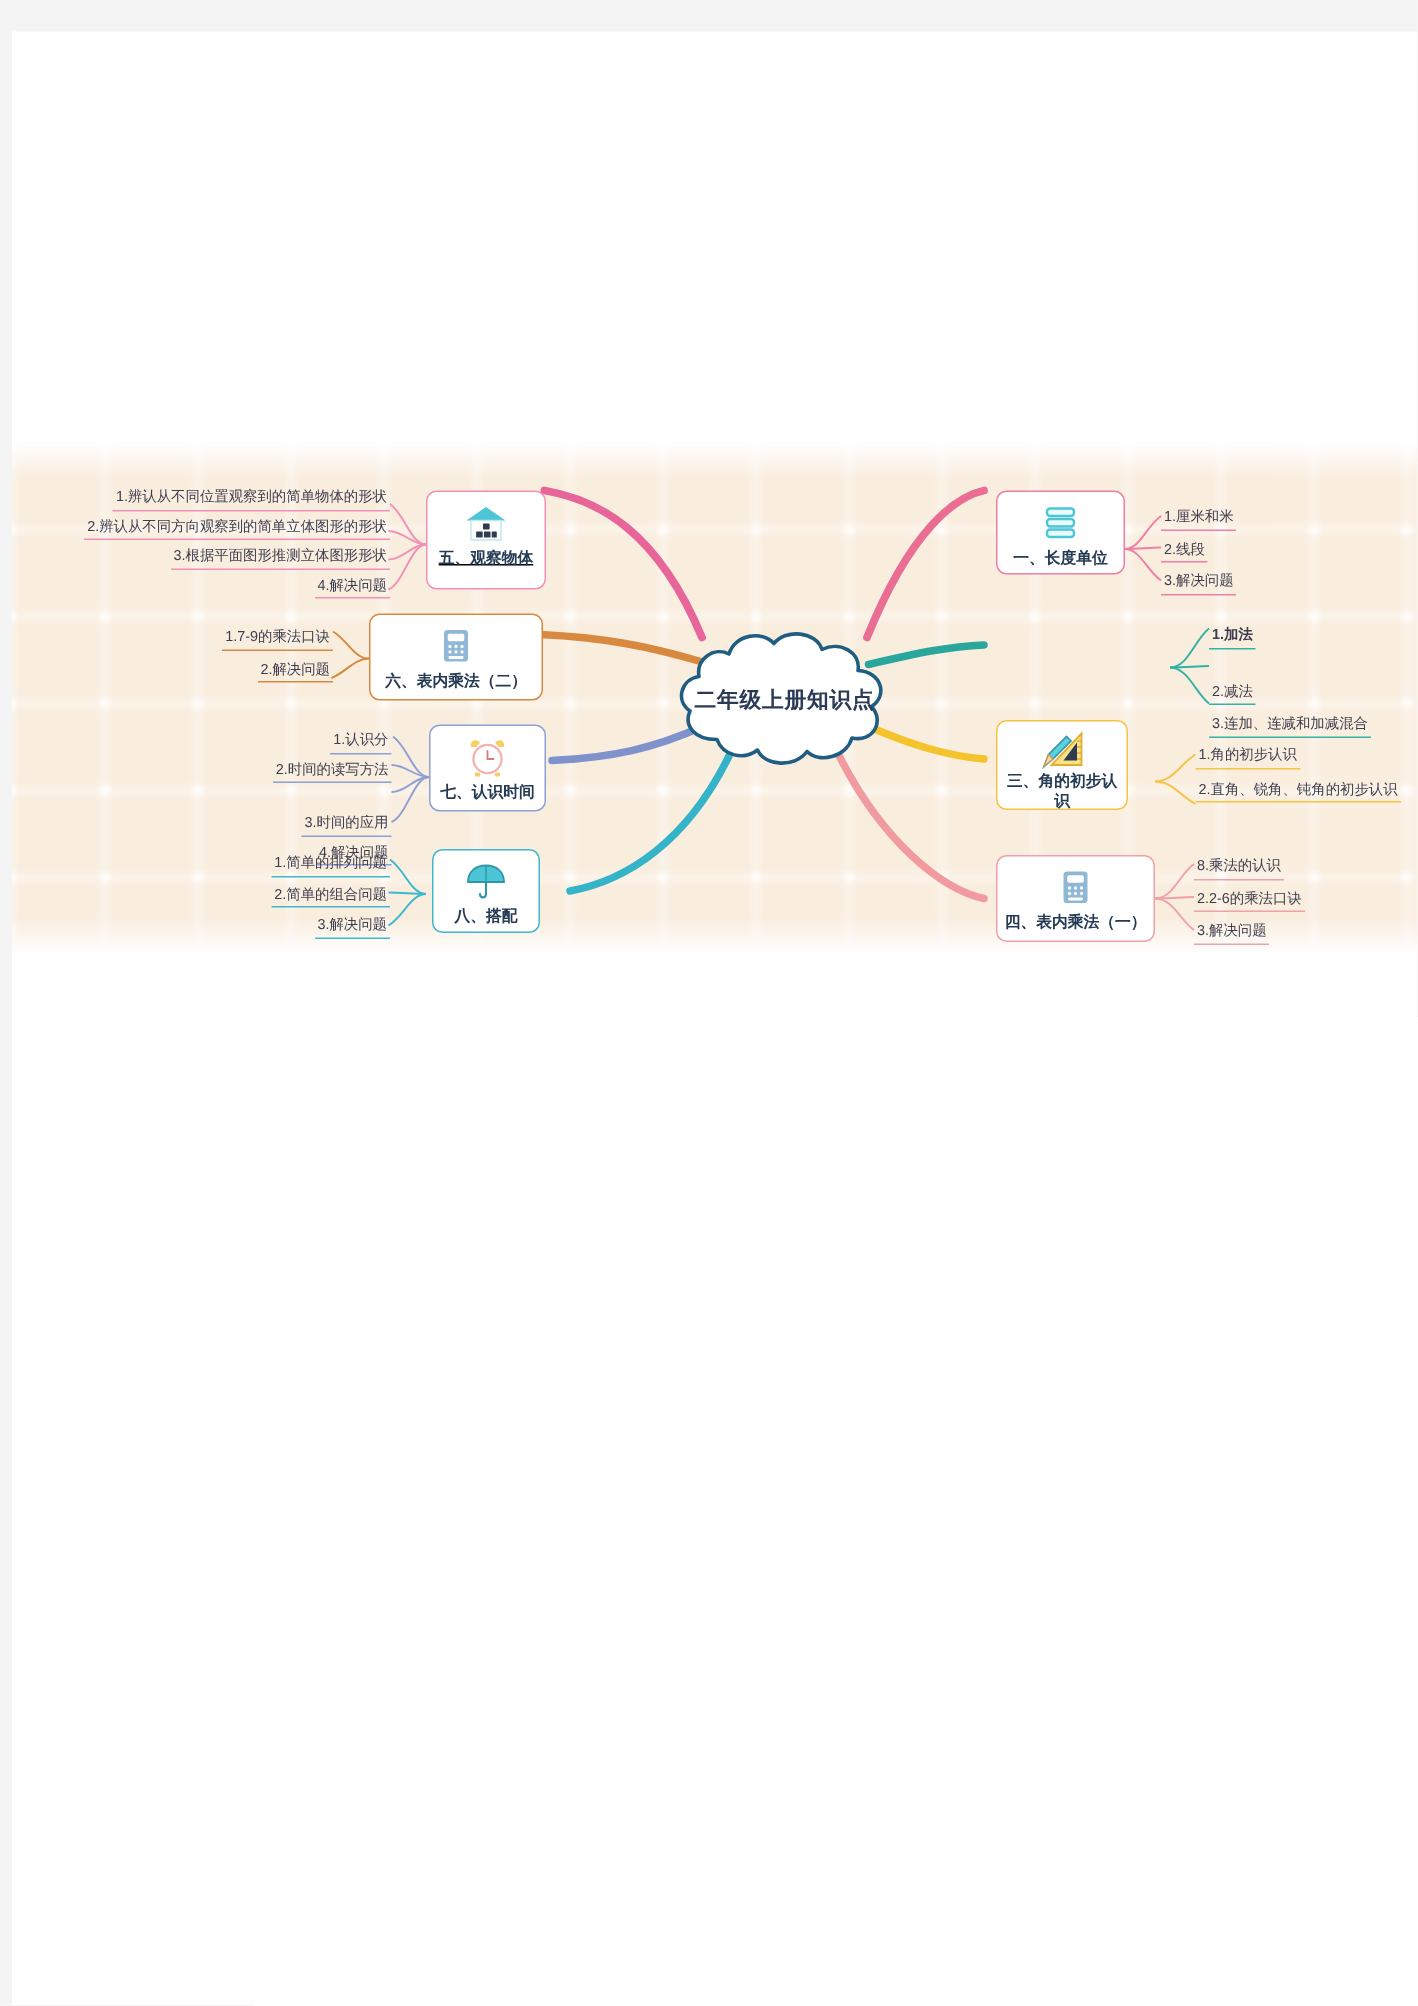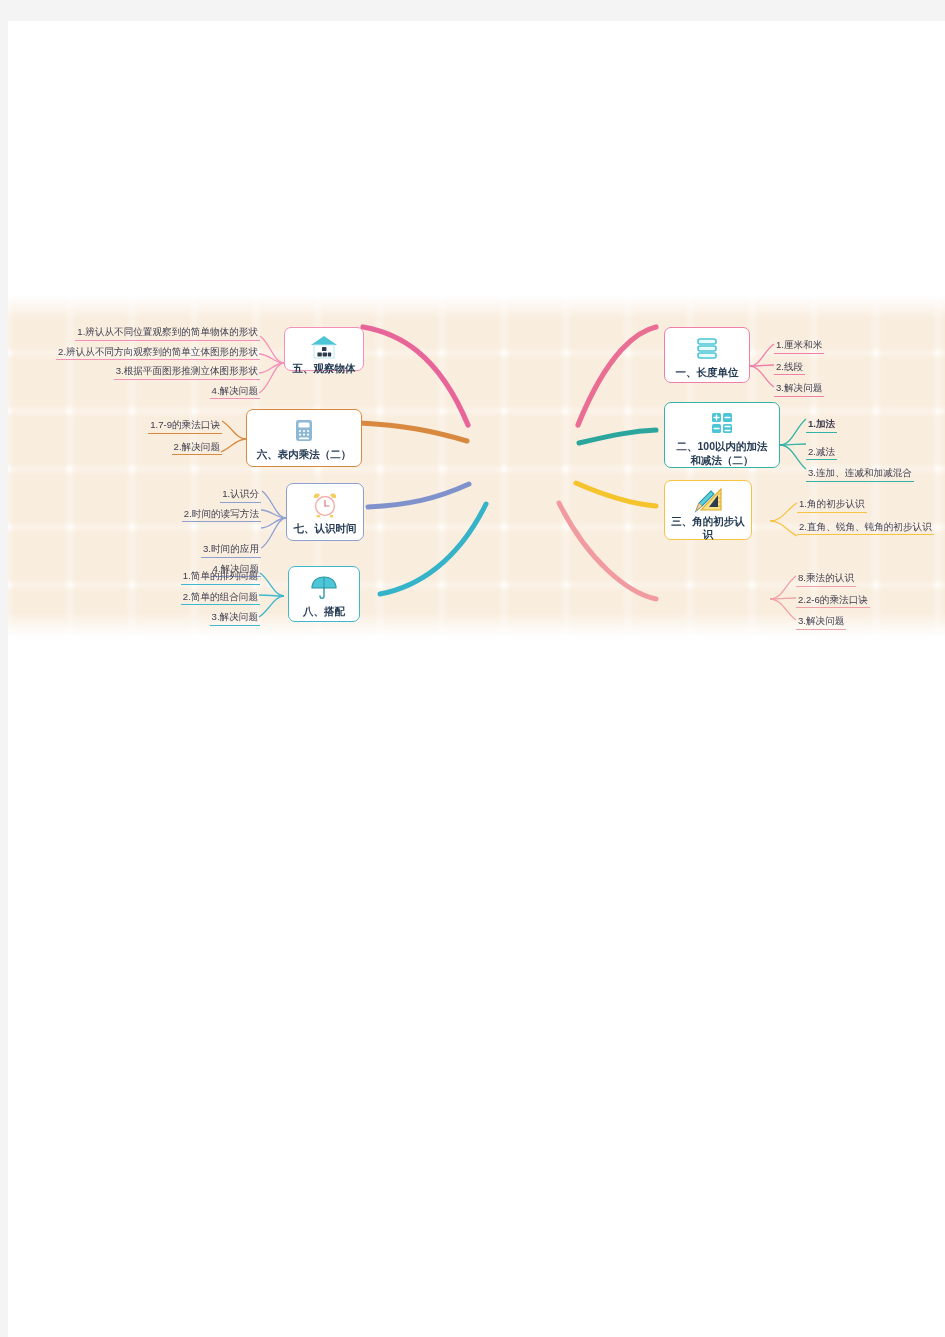--- a/index.html
+++ b/index.html
@@ -180,64 +180,59 @@
         <path d="M 278 497 C 268 497 263 523 253 527"></path>
       </g>
 
       <g fill="none" stroke="#3fb8cf" stroke-width="1.3">
         <path d="M 276 575 C 266 575 262 559 252 552"></path>
         <path d="M 276 575 C 266 575 261 574 251 574"></path>
         <path d="M 276 575 C 266 575 261 590 251 596"></path>
       </g>
     </svg>
 
+    <div id="center-node">
+      <svg width="150" height="98" viewBox="0 0 150 98">
+        <path d="M30 76
+                 C14 76 8 66 12 57
+                 C2 50 6 36 18 34
+                 C16 22 28 14 38 19
+                 C42 6 60 3 68 12
+                 C76 2 96 4 100 16
+                 C112 10 126 18 124 30
+                 C140 31 144 47 133 54
+                 C142 64 134 78 120 75
+                 C116 88 98 92 90 84
+                 C82 95 62 94 57 83
+                 C48 90 34 87 30 76 Z" fill="#ffffff" stroke="#1f5d83" stroke-width="2.4" stroke-linejoin="round"></path>
+      </svg>
+      <div id="center-label">二年级上册知识点</div>
+    </div>
 
     <div class="topic" style="left:656px; top:306px; width:86px; height:56px; border-color:#ef7fa6;">
       <div class="icon">
         <svg width="30" height="26" viewBox="0 0 30 26">
           <g stroke="#4cc5d6" stroke-width="1.6" fill="#e8fbfd">
             <rect x="6" y="3" width="18" height="5" rx="2"></rect>
             <rect x="6" y="10" width="18" height="5" rx="2"></rect>
             <rect x="6" y="17" width="18" height="5" rx="2"></rect>
           </g>
         </svg>
       </div>
       <div class="tlabel">一、长度单位</div>
     </div>
     <div class="subs right" style="left:766px; top:313px; width:160px;">
       <div class="sub" style="border-bottom-color:#ef7fa6; display:inline-block;">1.厘米和米</div><br>
       <div class="sub" style="border-bottom-color:#ef7fa6; display:inline-block; margin-top:6px;">2.线段</div><br>
       <div class="sub" style="border-bottom-color:#ef7fa6; display:inline-block; margin-top:6px;">3.解决问题</div>
     </div>
 
-    <div class="topic" style="left:656px; top:381px; width:116px; height:66px; border-color:#33b3a6;">
-      <div class="icon">
-        <svg width="28" height="26" viewBox="0 0 28 26">
-          <g fill="#4cc5d6">
-            <rect x="4" y="2" width="9" height="9" rx="1.6"></rect>
-            <rect x="15" y="2" width="9" height="9" rx="1.6"></rect>
-            <rect x="4" y="13" width="9" height="9" rx="1.6"></rect>
-            <rect x="15" y="13" width="9" height="9" rx="1.6"></rect>
-          </g>
-          <g stroke="#ffffff" stroke-width="1.4" stroke-linecap="round">
-            <path d="M6 6.5 H11"></path>
-              <path d="M8.5 4 V9"></path>
-            <path d="M17 6.5 H22"></path>
-            <path d="M6 17.5 H11"></path>
-            <path d="M17 15.5 H22"></path>
-              <path d="M17 19.5 H22"></path>
-          </g>
-        </svg>
-      </div>
-      <div class="tlabel">二、100以内的加法
-和减法（二）</div>
-    </div>
     <div class="subs right" style="left:798px; top:392px; width:160px;">
       <div class="sub" style="border-bottom-color:#33b3a6; display:inline-block;font-weight:bold;">1.加法</div><br>
-      <div class="sub" style="border-bottom-color:#33b3a6; display:inline-block; margin-top:12px;">2.减法</div><br>
+      <div class="sub" style="border-bottom-color:#33b3a6; display:inline-block; margin-top:22px;">2.减法</div><br>
       <div class="sub" style="border-bottom-color:#33b3a6; display:inline-block; margin-top:6px;">3.连加、连减和加减混合</div>
     </div>
 
     <div class="topic" style="left:656px; top:459px; width:88px; height:60px; border-color:#f6c343;">
       <div class="icon">
         <svg width="32" height="28" viewBox="0 0 32 28">
           <path d="M29 3 L29 24 L9 24 Z" fill="#fbe08a" stroke="#e0ae2e" stroke-width="1.2"></path>
           <path d="M26 9 L26 21 L17 21 Z" fill="#2f3b4f"></path>
           <g stroke="#e0ae2e" stroke-width="1">
             <path d="M29 8 H26"></path>
@@ -251,64 +246,82 @@
           </g>
         </svg>
       </div>
       <div class="tlabel">三、角的初步认识</div>
     </div>
     <div class="subs right" style="left:789px; top:472px; width:170px;">
       <div class="sub" style="border-bottom-color:#f6c343; display:inline-block;">1.角的初步认识</div><br>
       <div class="sub" style="border-bottom-color:#f6c343; display:inline-block; margin-top:7px;">2.直角、锐角、钝角的初步认识</div>
     </div>
 
-    <div class="subs right" style="left:788px; top:546px; width:160px;">
-      <div class="sub" style="border-bottom-color:#f0a0a8; display:inline-block;">8.乘法的认识</div><br>
-      <div class="sub" style="border-bottom-color:#f0a0a8; display:inline-block; margin-top:6px;">2.2-6的乘法口诀</div><br>
-      <div class="sub" style="border-bottom-color:#f0a0a8; display:inline-block; margin-top:6px;">3.解决问题</div>
-    </div>
-
-    <div class="topic" style="left:276px; top:306px; width:80px; height:44px; border-color:#f48fb7;">
-      <div class="icon">
-        <svg width="30" height="28" viewBox="0 0 30 28">
-          <path d="M15 3 L28 12 H2 Z" fill="#4cc5d6"></path>
-          <rect x="5" y="12" width="20" height="13" fill="#ffffff" stroke="#bfe9ef" stroke-width="1"></rect>
-          <g fill="#2f3b4f">
-            <rect x="13" y="14" width="4.4" height="4" rx="0.6"></rect>
-            <rect x="8.4" y="19.4" width="4.4" height="4" rx="0.6"></rect>
-            <rect x="13.6" y="19.4" width="4.4" height="4" rx="0.6"></rect>
-            <rect x="18.8" y="19.4" width="3.4" height="4" rx="0.6"></rect>
-          </g>
-        </svg>
-      </div>
-      <div class="tlabel">五、观察物体</div>
-    </div>
-    <div class="subs left" style="left:10px; top:300px; width:242px; text-align:right;text-decoration:underline;">
-      <div class="sub" style="border-bottom-color:#f48fb7; display:inline-block;">1.辨认从不同位置观察到的简单物体的形状</div><br>
-      <div class="sub" style="border-bottom-color:#f48fb7; display:inline-block; margin-top:4px;">2.辨认从不同方向观察到的简单立体图形的形状</div><br>
-      <div class="sub" style="border-bottom-color:#f48fb7; display:inline-block; margin-top:4px;">3.根据平面图形推测立体图形形状</div><br>
-      <div class="sub" style="border-bottom-color:#f48fb7; display:inline-block; margin-top:4px;">4.解决问题</div>
-    </div>
-
-    <div class="topic" style="left:238px; top:388px; width:116px; height:58px; border-color:#d9893f;">
+    <div class="topic" style="left:656px; top:549px; width:106px; height:58px; border-color:#f0a0a8;">
       <div class="icon">
         <svg width="26" height="26" viewBox="0 0 26 26">
           <rect x="5" y="2" width="16" height="21" rx="2.4" fill="#8fb8d6"></rect>
           <rect x="7.5" y="4.5" width="11" height="5" rx="1.2" fill="#ffffff"></rect>
           <g fill="#ffffff">
             <circle cx="9" cy="13" r="1.1"></circle>
               <circle cx="13" cy="13" r="1.1"></circle>
               <circle cx="17" cy="13" r="1.1"></circle>
             <circle cx="9" cy="16.6" r="1.1"></circle>
               <circle cx="13" cy="16.6" r="1.1"></circle>
               <circle cx="17" cy="16.6" r="1.1"></circle>
             <rect x="8" y="19.4" width="10" height="1.9" rx="0.9"></rect>
           </g>
         </svg>
       </div>
+      <div class="tlabel">四、表内乘法（一）</div>
+    </div>
+    <div class="subs right" style="left:788px; top:546px; width:160px;">
+      <div class="sub" style="border-bottom-color:#f0a0a8; display:inline-block;">8.乘法的认识</div><br>
+      <div class="sub" style="border-bottom-color:#f0a0a8; display:inline-block; margin-top:6px;">2.2-6的乘法口诀</div><br>
+      <div class="sub" style="border-bottom-color:#f0a0a8; display:inline-block; margin-top:6px;">3.解决问题</div>
+    </div>
+
+    <div class="topic" style="left:276px; top:306px; width:80px; height:66px; border-color:#f48fb7;text-decoration:underline;">
+      <div class="icon">
+        <svg width="30" height="28" viewBox="0 0 30 28">
+          <path d="M15 3 L28 12 H2 Z" fill="#4cc5d6"></path>
+          <rect x="5" y="12" width="20" height="13" fill="#ffffff" stroke="#bfe9ef" stroke-width="1"></rect>
+          <g fill="#2f3b4f">
+            <rect x="13" y="14" width="4.4" height="4" rx="0.6"></rect>
+            <rect x="8.4" y="19.4" width="4.4" height="4" rx="0.6"></rect>
+            <rect x="13.6" y="19.4" width="4.4" height="4" rx="0.6"></rect>
+            <rect x="18.8" y="19.4" width="3.4" height="4" rx="0.6"></rect>
+          </g>
+        </svg>
+      </div>
+      <div class="tlabel">五、观察物体</div>
+    </div>
+    <div class="subs left" style="left:10px; top:300px; width:242px; text-align:right;text-decoration:underline;">
+      <div class="sub" style="border-bottom-color:#f48fb7; display:inline-block;">1.辨认从不同位置观察到的简单物体的形状</div><br>
+      <div class="sub" style="border-bottom-color:#f48fb7; display:inline-block; margin-top:4px;">2.辨认从不同方向观察到的简单立体图形的形状</div><br>
+      <div class="sub" style="border-bottom-color:#f48fb7; display:inline-block; margin-top:4px;">3.根据平面图形推测立体图形形状</div><br>
+      <div class="sub" style="border-bottom-color:#f48fb7; display:inline-block; margin-top:4px;">4.解决问题</div>
+    </div>
+
+    <div class="topic" style="left:238px; top:388px; width:116px; height:58px; border-color:#d9893f;">
+      <div class="icon">
+        <svg width="26" height="26" viewBox="0 0 26 26">
+          <rect x="5" y="2" width="16" height="21" rx="2.4" fill="#8fb8d6"></rect>
+          <rect x="7.5" y="4.5" width="11" height="5" rx="1.2" fill="#ffffff"></rect>
+          <g fill="#ffffff">
+            <circle cx="9" cy="13" r="1.1"></circle>
+              <circle cx="13" cy="13" r="1.1"></circle>
+              <circle cx="17" cy="13" r="1.1"></circle>
+            <circle cx="9" cy="16.6" r="1.1"></circle>
+              <circle cx="13" cy="16.6" r="1.1"></circle>
+              <circle cx="17" cy="16.6" r="1.1"></circle>
+            <rect x="8" y="19.4" width="10" height="1.9" rx="0.9"></rect>
+          </g>
+        </svg>
+      </div>
       <div class="tlabel">六、表内乘法（二）</div>
     </div>
     <div class="subs left" style="left:94px; top:393px; width:120px; text-align:right;">
       <div class="sub" style="border-bottom-color:#d9893f; display:inline-block;">1.7-9的乘法口诀</div><br>
       <div class="sub" style="border-bottom-color:#d9893f; display:inline-block; margin-top:6px;">2.解决问题</div>
     </div>
 
     <div class="topic" style="left:278px; top:462px; width:78px; height:58px; border-color:#8e9fd4;">
       <div class="icon">
         <svg width="30" height="28" viewBox="0 0 30 28">

